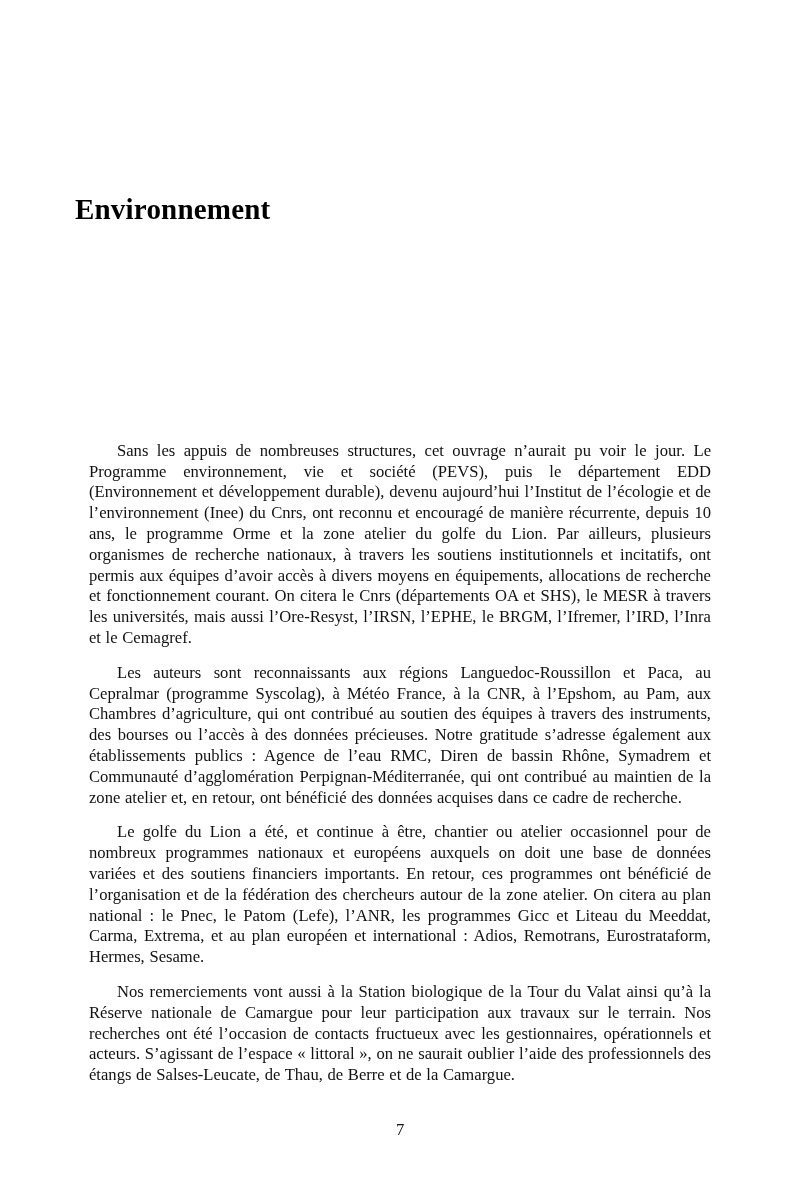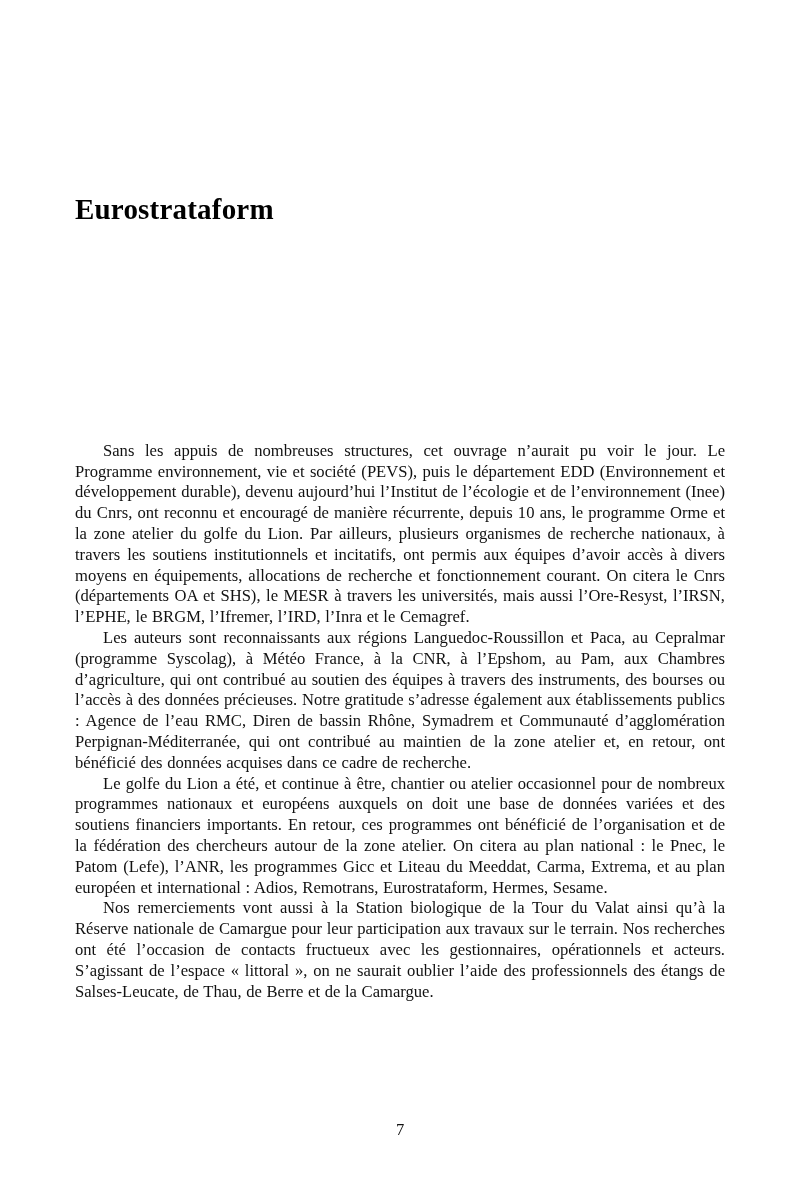--- a/index.html
+++ b/index.html
@@ -25,21 +25,21 @@
     font-size: 29px;
     line-height: 1.1;
     font-weight: bold;
     color: #000000;
     letter-spacing: 0.2px;
   }
   .body-text {
     margin-top: 215px;
   }
   .body-text p {
-    margin: 0;
+    margin: 14px;
     font-size: 16.6px;
     line-height: 20.8px;
     text-align: justify;
     text-indent: 28px;
     word-spacing: 0.5px;
   }
   .page-number {
     position: absolute;
     left: 0;
     right: 0;
@@ -47,21 +47,21 @@
     text-align: center;
     font-size: 16.5px;
     color: #111111;
   }
 </style>
 </head>
 <body>
 
 <div class="page">
 
-  <h1 class="chapter-title">Eurostrataform</h1>
+  <h1 class="chapter-title">Environnement</h1>
 
   <div class="body-text">
     <p>Sans les appuis de nombreuses structures, cet ouvrage n’aurait pu voir le jour. Le Programme environnement, vie et société (PEVS), puis le département EDD (Environnement et développement durable), devenu aujourd’hui l’Institut de l’écologie et de l’environnement (Inee) du Cnrs, ont reconnu et encouragé de manière récurrente, depuis 10 ans, le programme Orme et la zone atelier du golfe du Lion. Par ailleurs, plusieurs organismes de recherche nationaux, à travers les soutiens institutionnels et incitatifs, ont permis aux équipes d’avoir accès à divers moyens en équipements, allocations de recherche et fonctionnement courant. On citera le Cnrs (départements OA et SHS), le MESR à travers les universités, mais aussi l’Ore-Resyst, l’IRSN, l’EPHE, le BRGM, l’Ifremer, l’IRD, l’Inra et le Cemagref.</p>
     <p>Les auteurs sont reconnaissants aux régions Languedoc-Roussillon et Paca, au Cepralmar (programme Syscolag), à Météo France, à la CNR, à l’Epshom, au Pam, aux Chambres d’agriculture, qui ont contribué au soutien des équipes à travers des instruments, des bourses ou l’accès à des données précieuses. Notre gratitude s’adresse également aux établissements publics : Agence de l’eau RMC, Diren de bassin Rhône, Symadrem et Communauté d’agglomération Perpignan-Méditerranée, qui ont contribué au maintien de la zone atelier et, en retour, ont bénéficié des données acquises dans ce cadre de recherche.</p>
     <p>Le golfe du Lion a été, et continue à être, chantier ou atelier occasionnel pour de nombreux programmes nationaux et européens auxquels on doit une base de données variées et des soutiens financiers importants. En retour, ces programmes ont bénéficié de l’organisation et de la fédération des chercheurs autour de la zone atelier. On citera au plan national : le Pnec, le Patom (Lefe), l’ANR, les programmes Gicc et Liteau du Meeddat, Carma, Extrema, et au plan européen et international : Adios, Remotrans, Eurostrataform, Hermes, Sesame.</p>
     <p>Nos remerciements vont aussi à la Station biologique de la Tour du Valat ainsi qu’à la Réserve nationale de Camargue pour leur participation aux travaux sur le terrain. Nos recherches ont été l’occasion de contacts fructueux avec les gestionnaires, opérationnels et acteurs. S’agissant de l’espace « littoral », on ne saurait oublier l’aide des professionnels des étangs de Salses-Leucate, de Thau, de Berre et de la Camargue.</p>
   </div>
 
   <div class="page-number">7</div>
 

